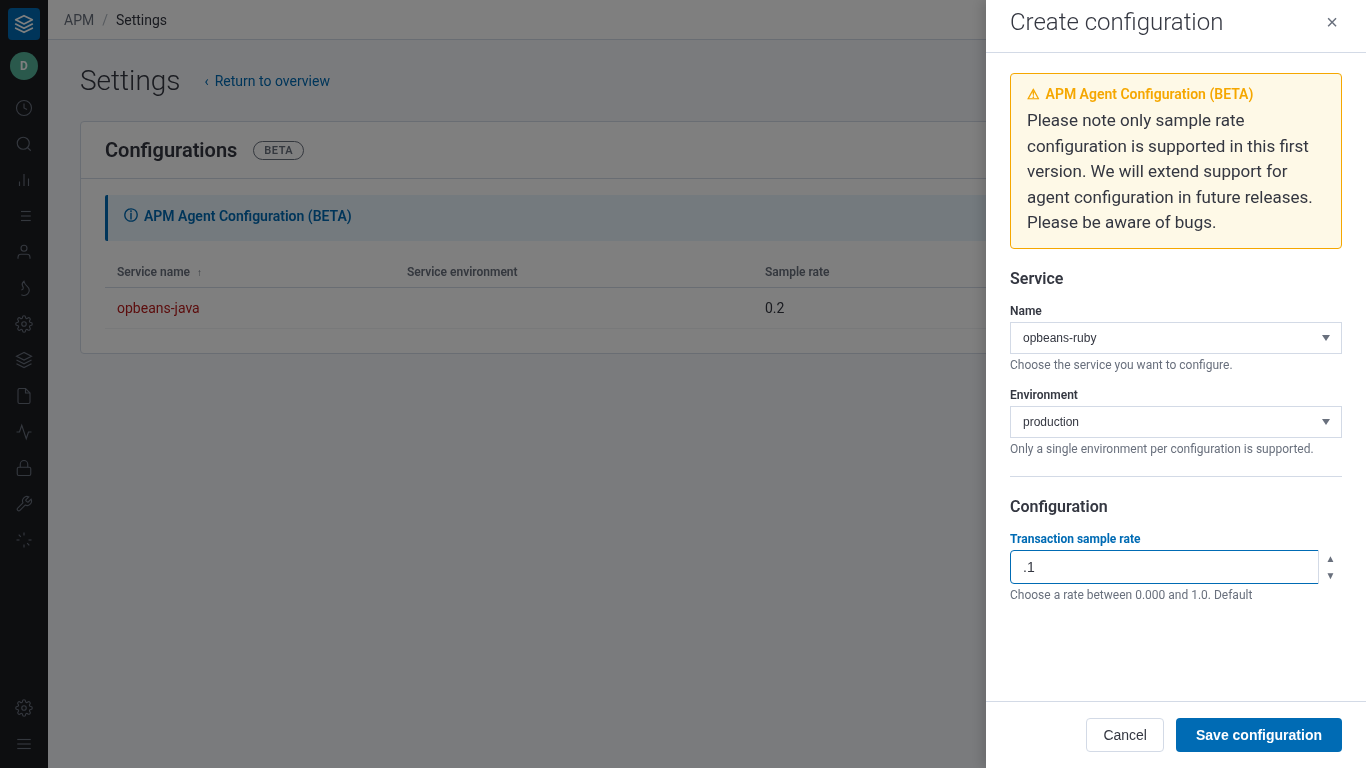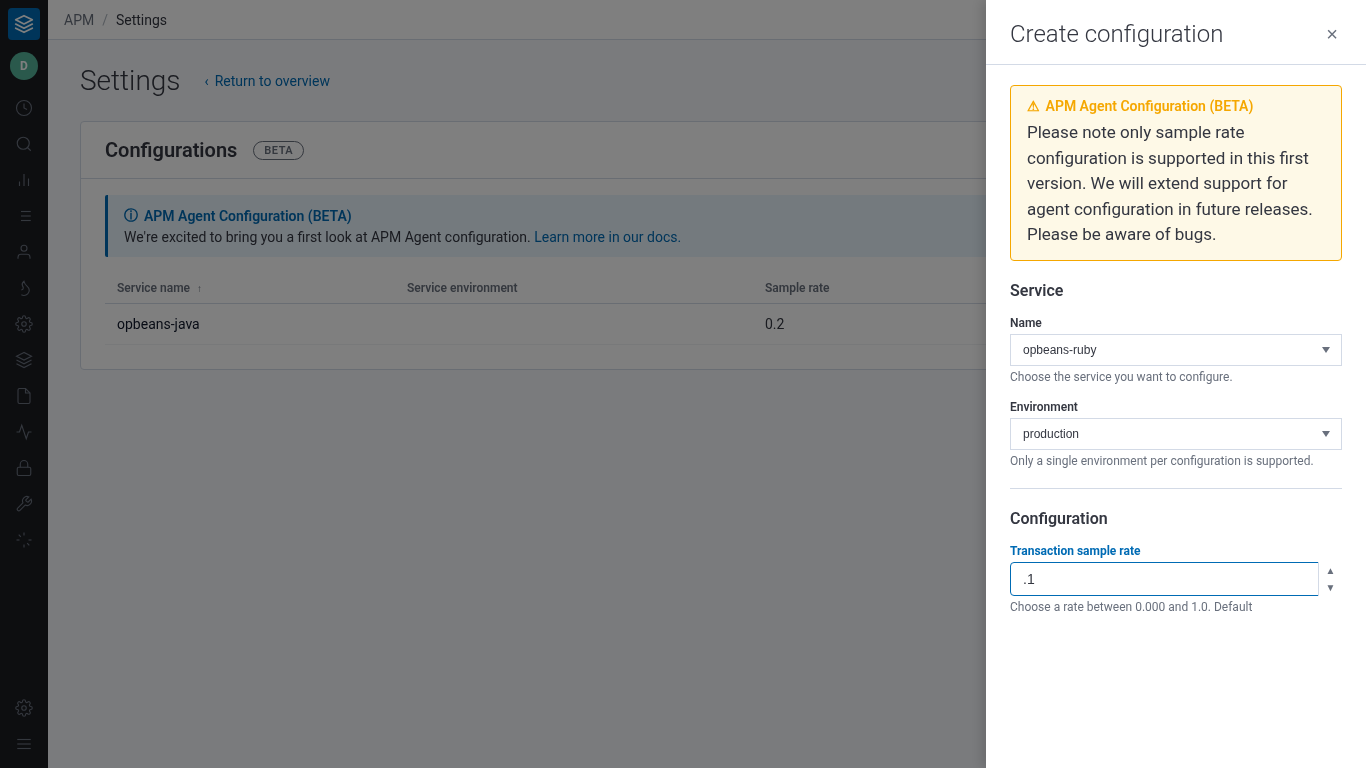--- a/index.html
+++ b/index.html
@@ -40,27 +40,27 @@
     .info-banner { background: #e8f4fd; border-left: 3px solid #006bb4; margin: 16px 24px; padding: 12px 16px; border-radius: 2px; }
     .info-banner-title { color: #006bb4; font-weight: 600; font-size: 14px; display: flex; align-items: center; gap: 6px; margin-bottom: 4px; }
     .info-banner-text { color: #343741; font-size: 14px; }
     .info-banner-link { color: #006bb4; text-decoration: none; }
 
     
     .table-container { padding: 0 24px 24px; }
     .table { width: 100%; border-collapse: collapse; }
     .table th { text-align: left; padding: 8px 12px; color: #69707d; font-size: 12px; font-weight: 600; border-bottom: 1px solid #d3dae6; white-space: nowrap; }
     .table td { padding: 12px 12px; border-bottom: 1px solid #f0f2f5; }
-    .table-link { color: #0f172a; text-decoration: none; }
+    .table-link { color: #b91c1c; text-decoration: none; }
     .sort-icon { margin-left: 4px; font-size: 10px; }
 
     
     .overlay-bg { position: fixed; top: 0; left: 0; right: 0; bottom: 0; background: rgba(0,0,0,0.5); z-index: 100; }
     .right-panel { position: fixed; top: 0; right: 0; width: 380px; height: 100vh; background: white; z-index: 101; display: flex; flex-direction: column; box-shadow: -4px 0 12px rgba(0,0,0,0.15); }
-    .panel-header { padding: 20px 24px 16px; border-bottom: 1px solid #d3dae6; display: flex; align-items: flex-start; justify-content: space-between; }
+    .panel-header { padding: 8px 24px 16px; border-bottom: 1px solid #d3dae6; display: flex; align-items: flex-start; justify-content: space-between; }
     .panel-title { font-size: 24px; font-weight: 300; color: #343741; }
     .panel-close { background: none; border: none; cursor: pointer; color: #69707d; font-size: 20px; line-height: 1; padding: 4px; }
     .panel-body { flex: 1; overflow-y: auto; padding: 20px 24px; }
     .panel-footer { padding: 16px 24px; border-top: 1px solid #d3dae6; display: flex; justify-content: flex-end; gap: 12px; }
 
     
     .panel-alert { background: #fef9e7; border: 1px solid #f5a700; border-radius: 4px; padding: 12px 16px; margin-bottom: 20px; }
     .panel-alert-title { color: #f5a700; font-weight: 600; font-size: 14px; display: flex; align-items: center; gap: 6px; margin-bottom: 6px; }
     .panel-alert-text { color: #343741; font-size: 17px; line-height: 1.5; }
 
@@ -221,24 +221,20 @@
       <div class="config-card">
         <div class="config-card-header">
           <h2 class="config-card-title">Configurations</h2>
           <span class="beta-badge">BETA</span>
         </div>
 
         <div class="info-banner">
           <div class="info-banner-title">
             <span style="font-size:14px;">ⓘ</span>
             <span>APM Agent Configuration (BETA)</span>
-          </div>
-          <div class="info-banner-text">
-            <span>We're excited to bring you a first look at APM Agent configuration.</span>
-            <a class="info-banner-link">Learn more in our docs.</a>
           </div>
         </div>
 
         <div class="table-container">
           <table class="table">
             <thead>
               <tr>
                 <th style="cursor:pointer;">
                   <span>Service name</span>
                   <span class="sort-icon">↑</span>
@@ -331,13 +327,17 @@
           <div class="input-spinners">
             <button class="spinner-btn">▲</button>
             <button class="spinner-btn">▼</button>
           </div>
         </div>
         <p class="form-hint">Choose a rate between 0.000 and 1.0. Default</p>
       </div>
     </div>
   </div>
 
+  <div class="panel-footer">
+    <button class="btn-cancel">Cancel</button>
+    <button class="btn-primary">Save configuration</button>
+  </div>
 </div>
 
 </body></html>

